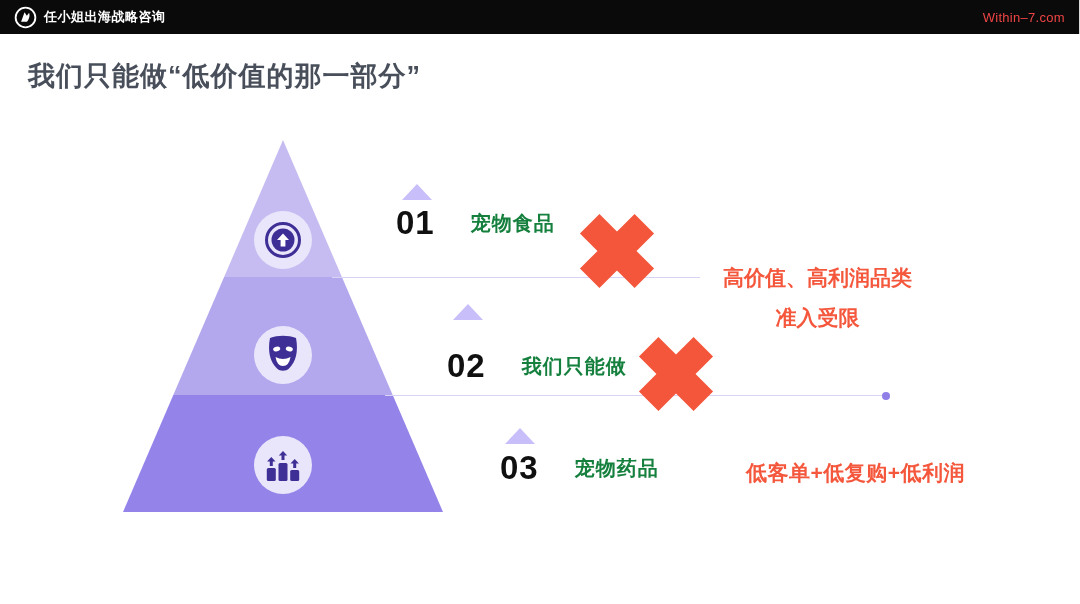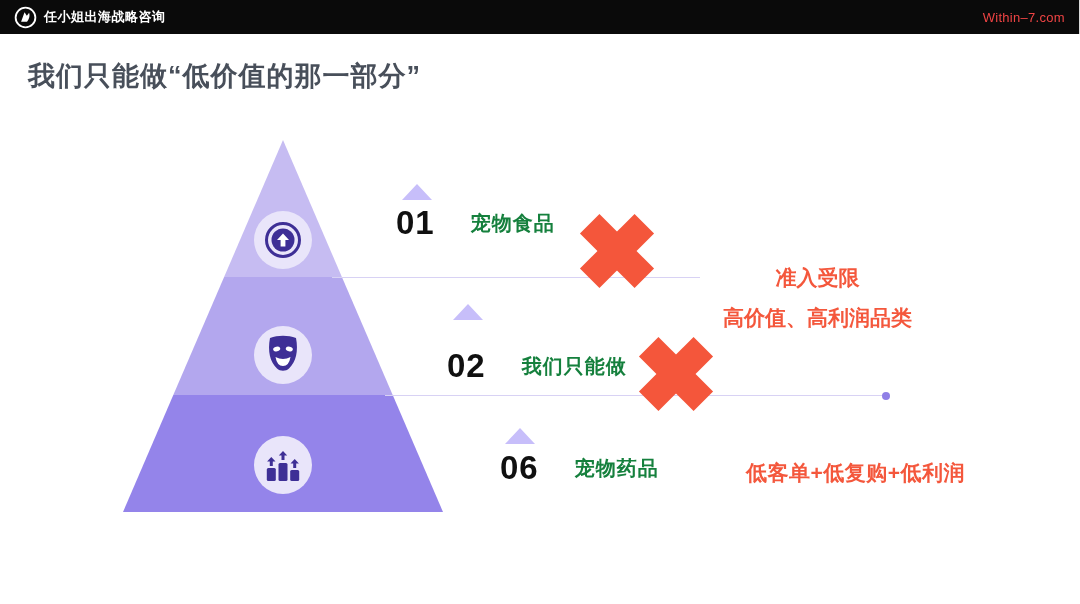--- a/index.html
+++ b/index.html
@@ -99,21 +99,21 @@
 
     <div class="item" style="left:396px;top:171px;">
       <span class="num">01</span>
       <span class="label">宠物食品</span>
     </div>
     <div class="item" style="left:447px;top:296px;margin-top:18px;">
       <span class="num">02</span>
       <span class="label">我们只能做</span>
     </div>
     <div class="item" style="left:500px;top:416px;">
-      <span class="num">06</span>
+      <span class="num">03</span>
       <span class="label">宠物药品</span>
     </div>
 
     <div class="xmark" style="left:571px;top:171px;">
       <svg width="92" height="92" viewBox="0 0 100 100">
         <g transform="rotate(45 50 50)" fill="#f4563b">
           <rect x="8" y="35" width="84" height="30"></rect>
           <rect x="35" y="8" width="30" height="84"></rect>
         </g>
       </svg>
@@ -121,19 +121,19 @@
     <div class="xmark" style="left:630px;top:294px;">
       <svg width="92" height="92" viewBox="0 0 100 100">
         <g transform="rotate(45 50 50)" fill="#f4563b">
           <rect x="8" y="35" width="84" height="30"></rect>
           <rect x="35" y="8" width="30" height="84"></rect>
         </g>
       </svg>
     </div>
 
     <div class="note note-restricted">
+      <div>高价值、高利润品类</div>
       <div>准入受限</div>
-      <div>高价值、高利润品类</div>
     </div>
     <div class="note note-lowvalue">低客单+低复购+低利润</div>
 
   </main>
 </div>
 
 </body></html>

